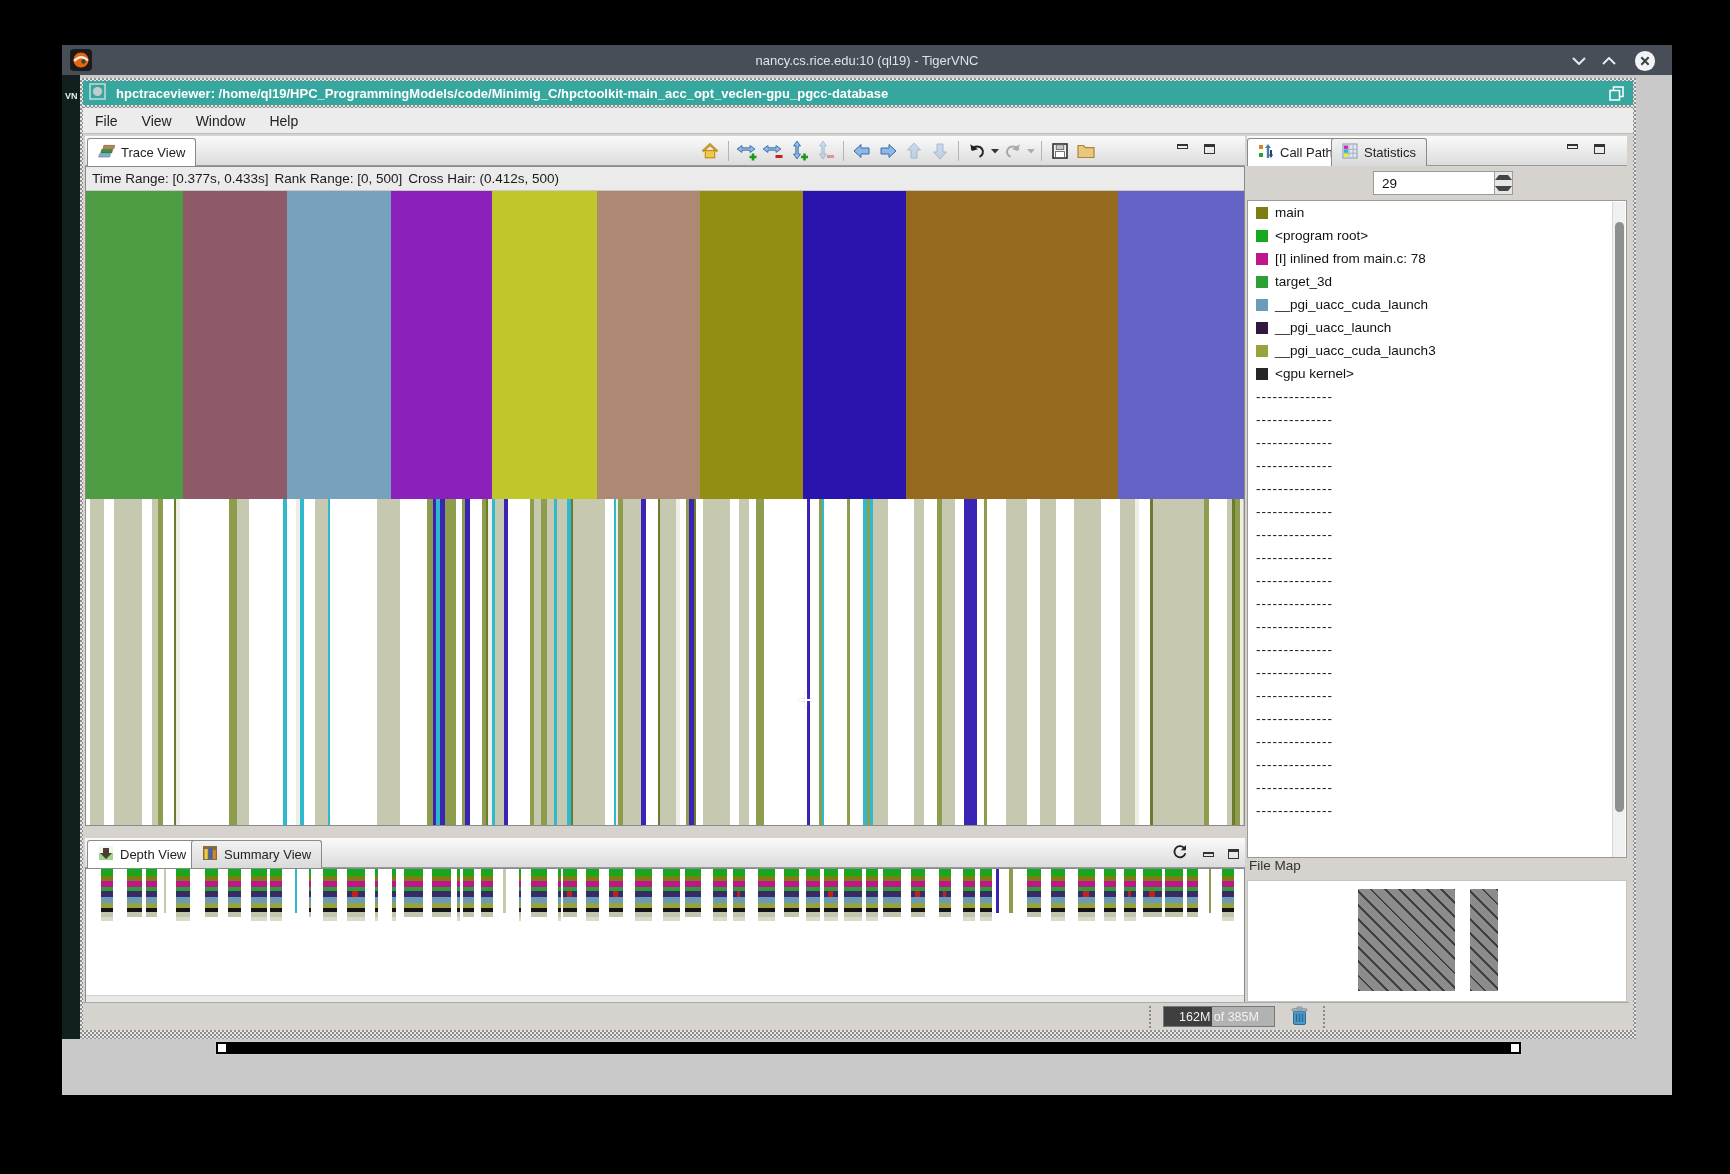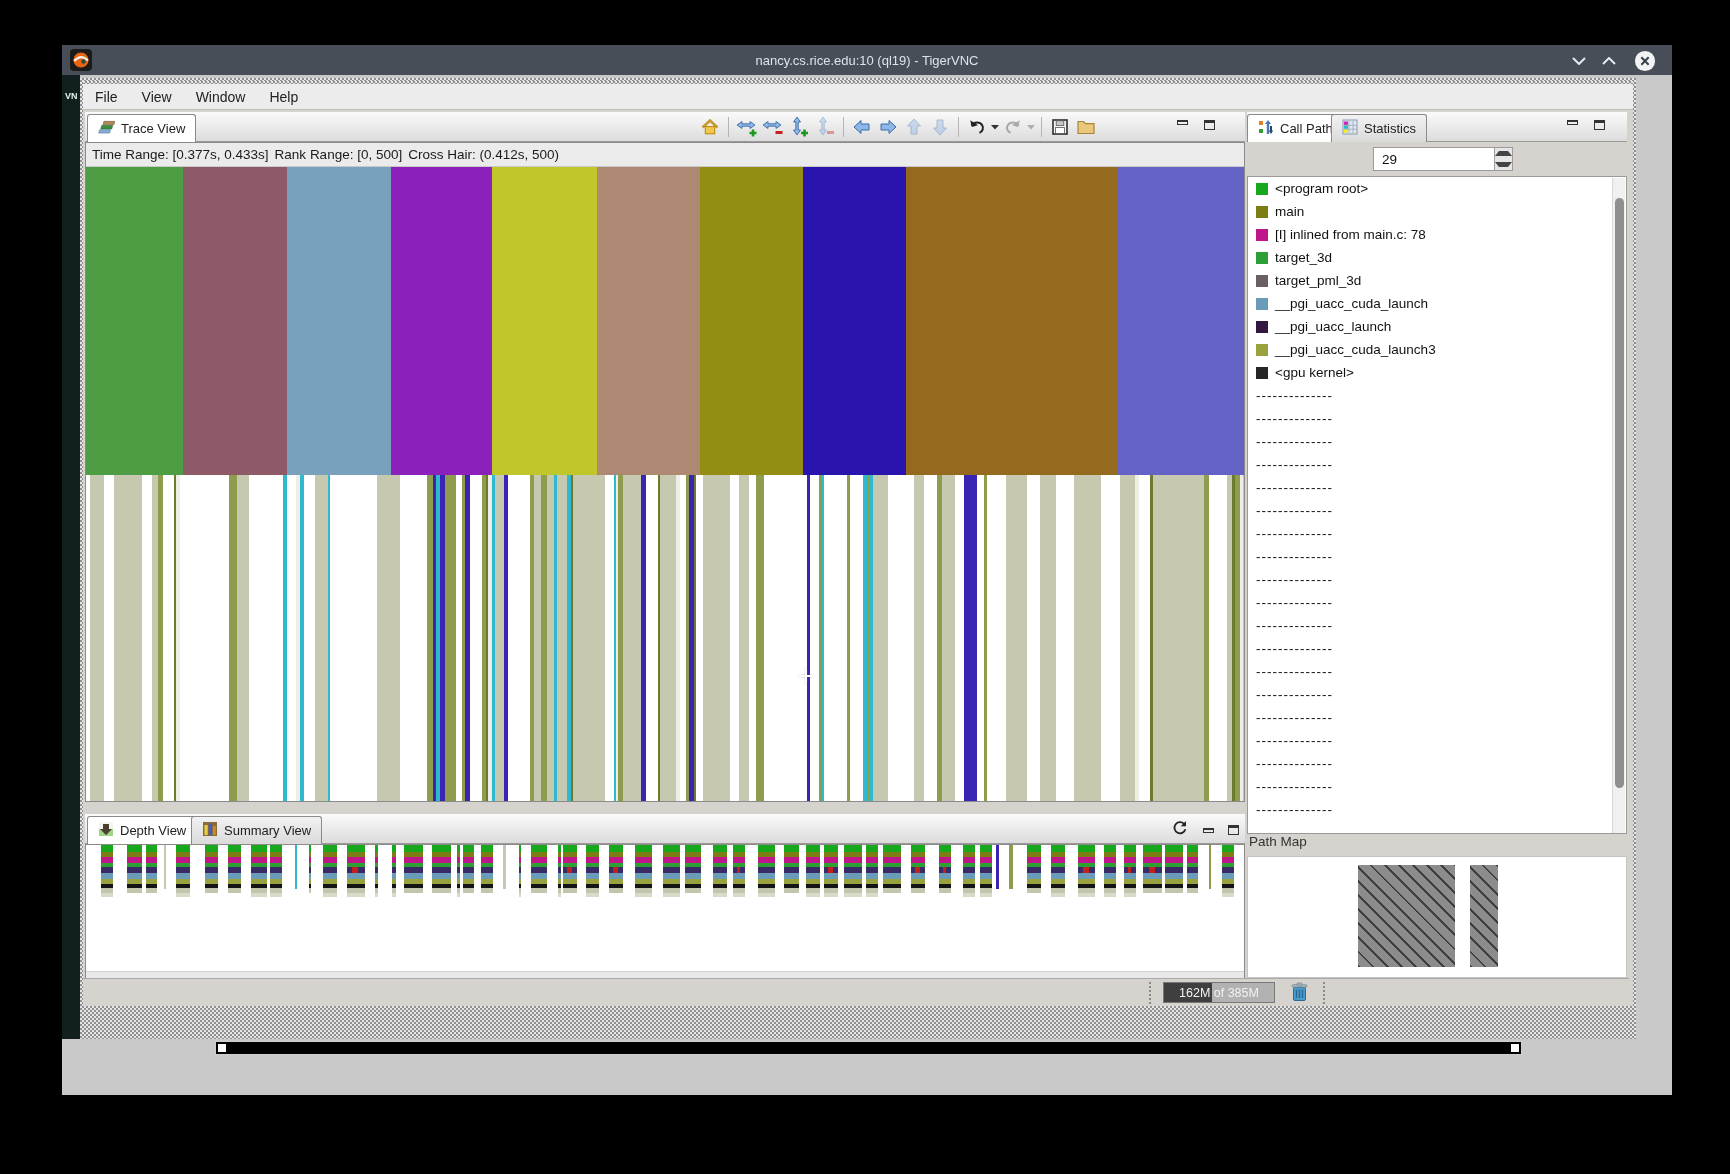--- a/index.html
+++ b/index.html
@@ -140,20 +140,35 @@
         </svg>
     </div>
   </div>
 
   <div id="vnc-desktop">
     <div id="bg-strip">
         <span>VN</span>
       </div>
 
     <div id="app-window">
+      <div id="app-titlebar">
+        <div id="app-window-icon">
+          <svg width="17" height="17" viewBox="0 0 17 17">
+              <rect x="1" y="1" width="15" height="15" fill="none" stroke="#cfdede" stroke-width="1.4"></rect>
+              <circle cx="8.5" cy="8.5" r="4.6" fill="#c2cccb"></circle>
+            </svg>
+        </div>
+        <div id="app-title">hpctraceviewer: /home/ql19/HPC_ProgrammingModels/code/Minimig_C/hpctoolkit-main_acc_opt_veclen-gpu_pgcc-database</div>
+        <div id="app-restore">
+          <svg width="17" height="17" viewBox="0 0 17 17" fill="none" stroke="#fff" stroke-width="1.5">
+              <path d="M5.5 5.5 V2 H15 V11.5 H11.5"></path>
+              <rect x="2" y="5.5" width="9.5" height="9.5"></rect>
+            </svg>
+        </div>
+      </div>
       <div id="stipple-line"></div>
       <div id="menubar">
         <span class="menu-item">File</span>
         <span class="menu-item">View</span>
         <span class="menu-item">Window</span>
         <span class="menu-item">Help</span>
       </div>
 
       <div id="app-body">
 
@@ -1108,40 +1123,36 @@
                 </div>
               <div>
                   <div class="tri-down"></div>
                 </div>
             </div>
           </div>
 
           <div id="callpath-list">
             <div id="cp-rows">
                 <div class="cp-row">
+                  <span class="cp-sq" style="background: rgb(124, 125, 18);"></span>
+                  <span>main</span>
+                </div>
+                <div class="cp-row">
                   <span class="cp-sq" style="background: rgb(23, 168, 30);"></span>
                   <span>&lt;program root&gt;</span>
-                </div>
-                <div class="cp-row">
-                  <span class="cp-sq" style="background: rgb(124, 125, 18);"></span>
-                  <span>main</span>
                 </div>
                 <div class="cp-row">
                   <span class="cp-sq" style="background: rgb(192, 22, 140);"></span>
                   <span>[I] inlined from main.c: 78</span>
                 </div>
                 <div class="cp-row">
                   <span class="cp-sq" style="background: rgb(44, 160, 52);"></span>
                   <span>target_3d</span>
                 </div>
                 <div class="cp-row">
-                  <span class="cp-sq" style="background: rgb(107, 95, 102);"></span>
-                  <span>target_pml_3d</span>
-                </div>
-                <div class="cp-row">
                   <span class="cp-sq" style="background: rgb(106, 156, 186);"></span>
                   <span>__pgi_uacc_cuda_launch</span>
                 </div>
                 <div class="cp-row">
                   <span class="cp-sq" style="background: rgb(51, 23, 64);"></span>
                   <span>__pgi_uacc_launch</span>
                 </div>
                 <div class="cp-row">
                   <span class="cp-sq" style="background: rgb(154, 162, 62);"></span>
                   <span>__pgi_uacc_cuda_launch3</span>
@@ -1168,21 +1179,21 @@
                 <div class="cp-row cp-dash">--------------</div>
                 <div class="cp-row cp-dash">--------------</div>
                 <div class="cp-row cp-dash">--------------</div>
                 <div class="cp-row cp-dash">--------------</div>
               </div>
             <div id="cp-scrollbar">
                 <div id="cp-thumb"></div>
               </div>
           </div>
 
-          <div id="minimap-label">Path Map</div>
+          <div id="minimap-label">File Map</div>
           <div id="minimap">
             <div class="hatch" id="hatch1"></div>
             <div class="hatch" id="hatch2"></div>
           </div>
         </div>
 
         <div id="statusbar">
           <div class="dotsep" style="left:1066px;"></div>
           <div id="mem-widget">
             <div id="mem-fill" style="width: 44%;"></div>

